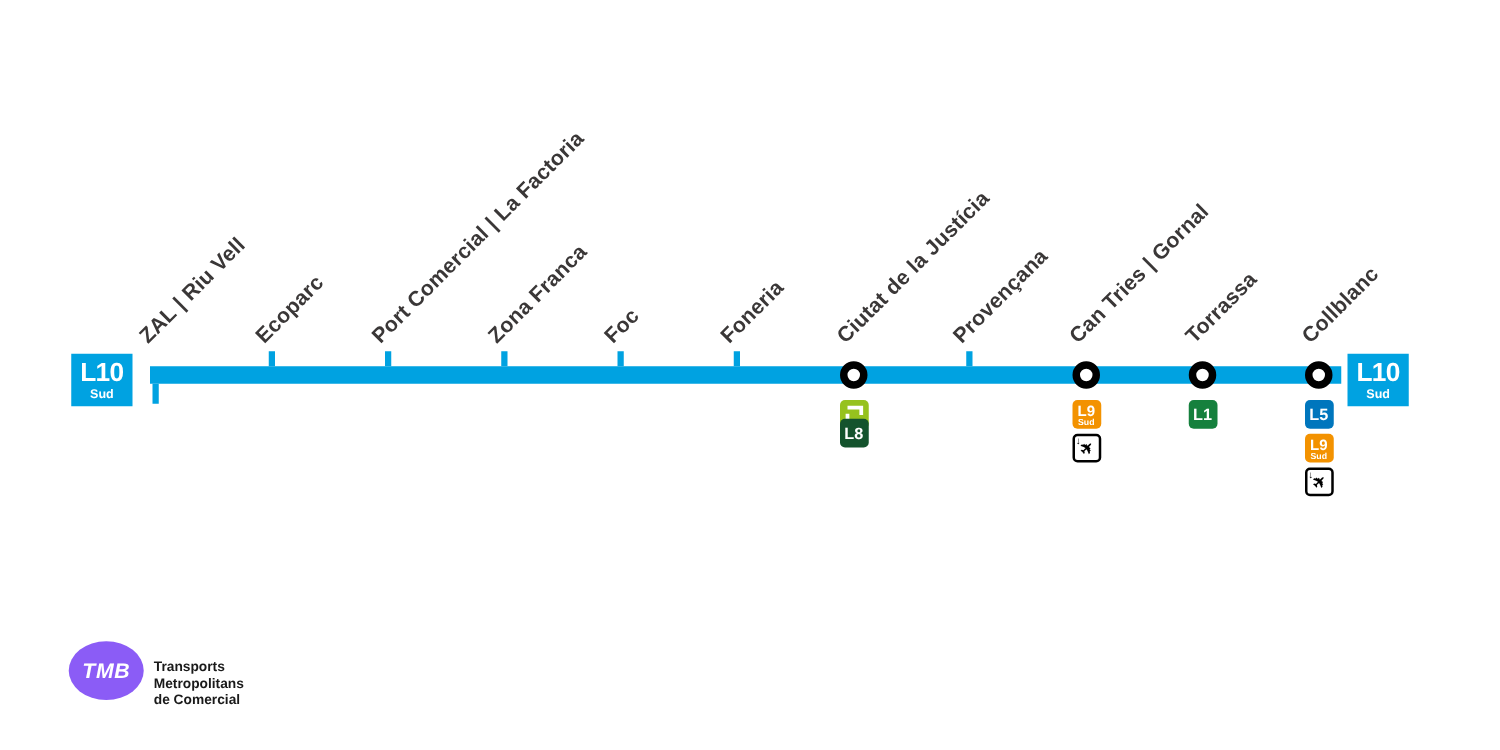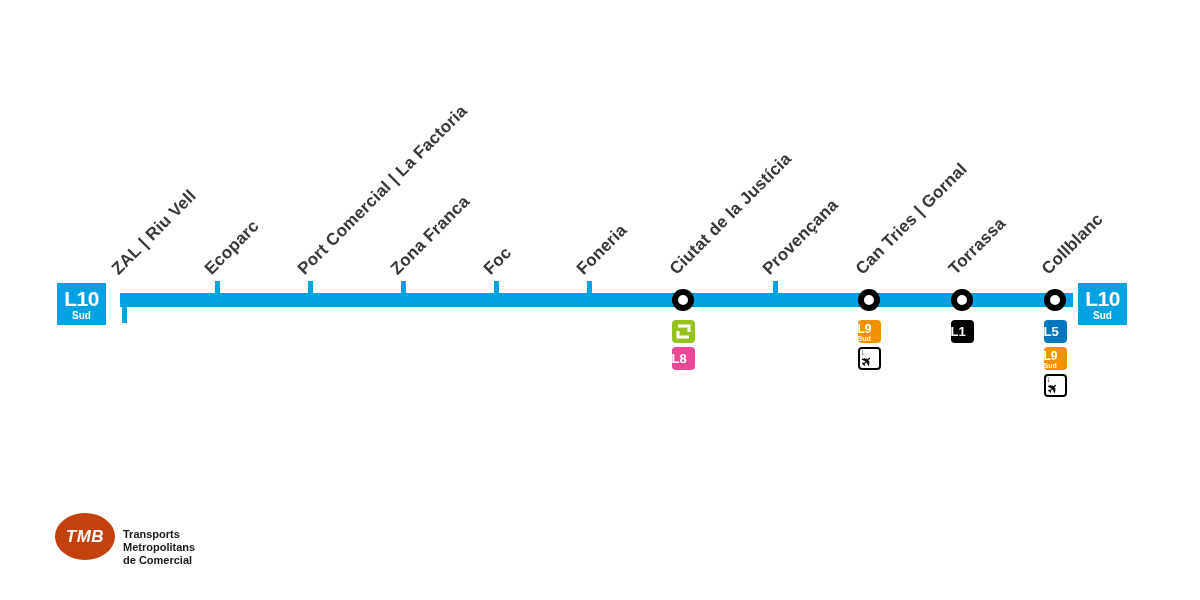--- a/index.html
+++ b/index.html
@@ -27,21 +27,21 @@
   }
   
   .label-anchor{position:absolute;width:0;height:0;}
   .station-label{
     position:absolute;left:0;bottom:0;transform:rotate(-45deg);transform-origin:left bottom;
     white-space:nowrap;font-weight:bold;font-size:17px;color:#3a3737;letter-spacing:0.2px;
   }
   
   .badge{
     position:absolute;width:23px;height:23px;border-radius:4px;color:#fff;
-    font-weight:bold;box-sizing:border-box;
+    font-weight:bold;text-align:center;box-sizing:border-box;
   }
   .badge .bl{font-size:13px;line-height:23px;}
   .badge .bl2{font-size:12px;line-height:12px;margin-top:3px;}
   .badge .bs{font-size:7px;line-height:7px;}
   .badge.airport{background:#fff;border:2px solid #000;color:#000;}
   .badge.airport .plane{display:block;transform:rotate(-45deg);font-size:13px;line-height:19px;}
   .badge.airport .aarrow{position:absolute;top:0;left:1px;font-size:8px;line-height:8px;}
   .badge svg{display:block;margin:0 auto;}
   
   .tmb-logo{
@@ -98,21 +98,21 @@
         <div class="station-label">Ciutat de la Justícia</div>
       </div>
       <div class="badge" style="left: 671.5px; top: 320px; background: rgb(150, 194, 30);">
         <svg width="23" height="23" viewBox="0 0 23 23">
           <g stroke="#ffffff" stroke-width="3" fill="none">
             <path d="M6 6 H17 V12"></path>
             <path d="M17 17 H6 V11"></path>
           </g>
         </svg>
       </div>
-      <div class="badge" style="left: 671.5px; top: 347px; background: #ec4899;">
+      <div class="badge" style="left: 671.5px; top: 335px; background: #14532d;">
         <div class="bl">L8</div>
       </div>
       <div class="tick" style="left: 773px; background: rgb(0, 162, 225);"></div>
       <div class="label-anchor" style="left: 773px; top: 279px;">
         <div class="station-label">Provençana</div>
       </div>
       <div class="xchg" style="left: 858px;"></div>
       <div class="label-anchor" style="left: 866px; top: 279px;">
         <div class="station-label">Can Tries | Gornal</div>
       </div>
@@ -121,41 +121,41 @@
         <div class="bs">Sud</div>
       </div>
       <div class="badge airport" style="left: 857.5px; top: 347px;">
         <span class="aarrow">↓</span>
         <span class="plane">✈</span>
       </div>
       <div class="xchg" style="left: 951px;"></div>
       <div class="label-anchor" style="left: 959px; top: 279px;">
         <div class="station-label">Torrassa</div>
       </div>
-      <div class="badge" style="left: 950.5px; top: 320px; background: #000000;">
+      <div class="badge" style="left: 950.5px; top: 320px; background: #15803d;">
         <div class="bl">L1</div>
       </div>
       <div class="xchg" style="left: 1044px;"></div>
       <div class="label-anchor" style="left: 1052px; top: 279px;">
         <div class="station-label">Collblanc</div>
       </div>
       <div class="badge" style="left: 1043.5px; top: 320px; background: rgb(0, 118, 189);">
         <div class="bl">L5</div>
       </div>
       <div class="badge" style="left: 1043.5px; top: 347px; background: rgb(243, 146, 0);">
         <div class="bl2">L9</div>
         <div class="bs">Sud</div>
       </div>
       <div class="badge airport" style="left: 1043.5px; top: 374px;">
         <span class="aarrow">↓</span>
         <span class="plane">✈</span>
       </div>
     </div>
 
-  <div class="tmb-logo" style="background: #c2410c;">
+  <div class="tmb-logo" style="background: #8b5cf6;">
     <span class="tmb-text">TMB</span>
   </div>
   <div class="logo-caption">
     <div>Transports</div>
     <div>Metropolitans</div>
     <div>de Comercial</div>
   </div>
 
 </div>
 

